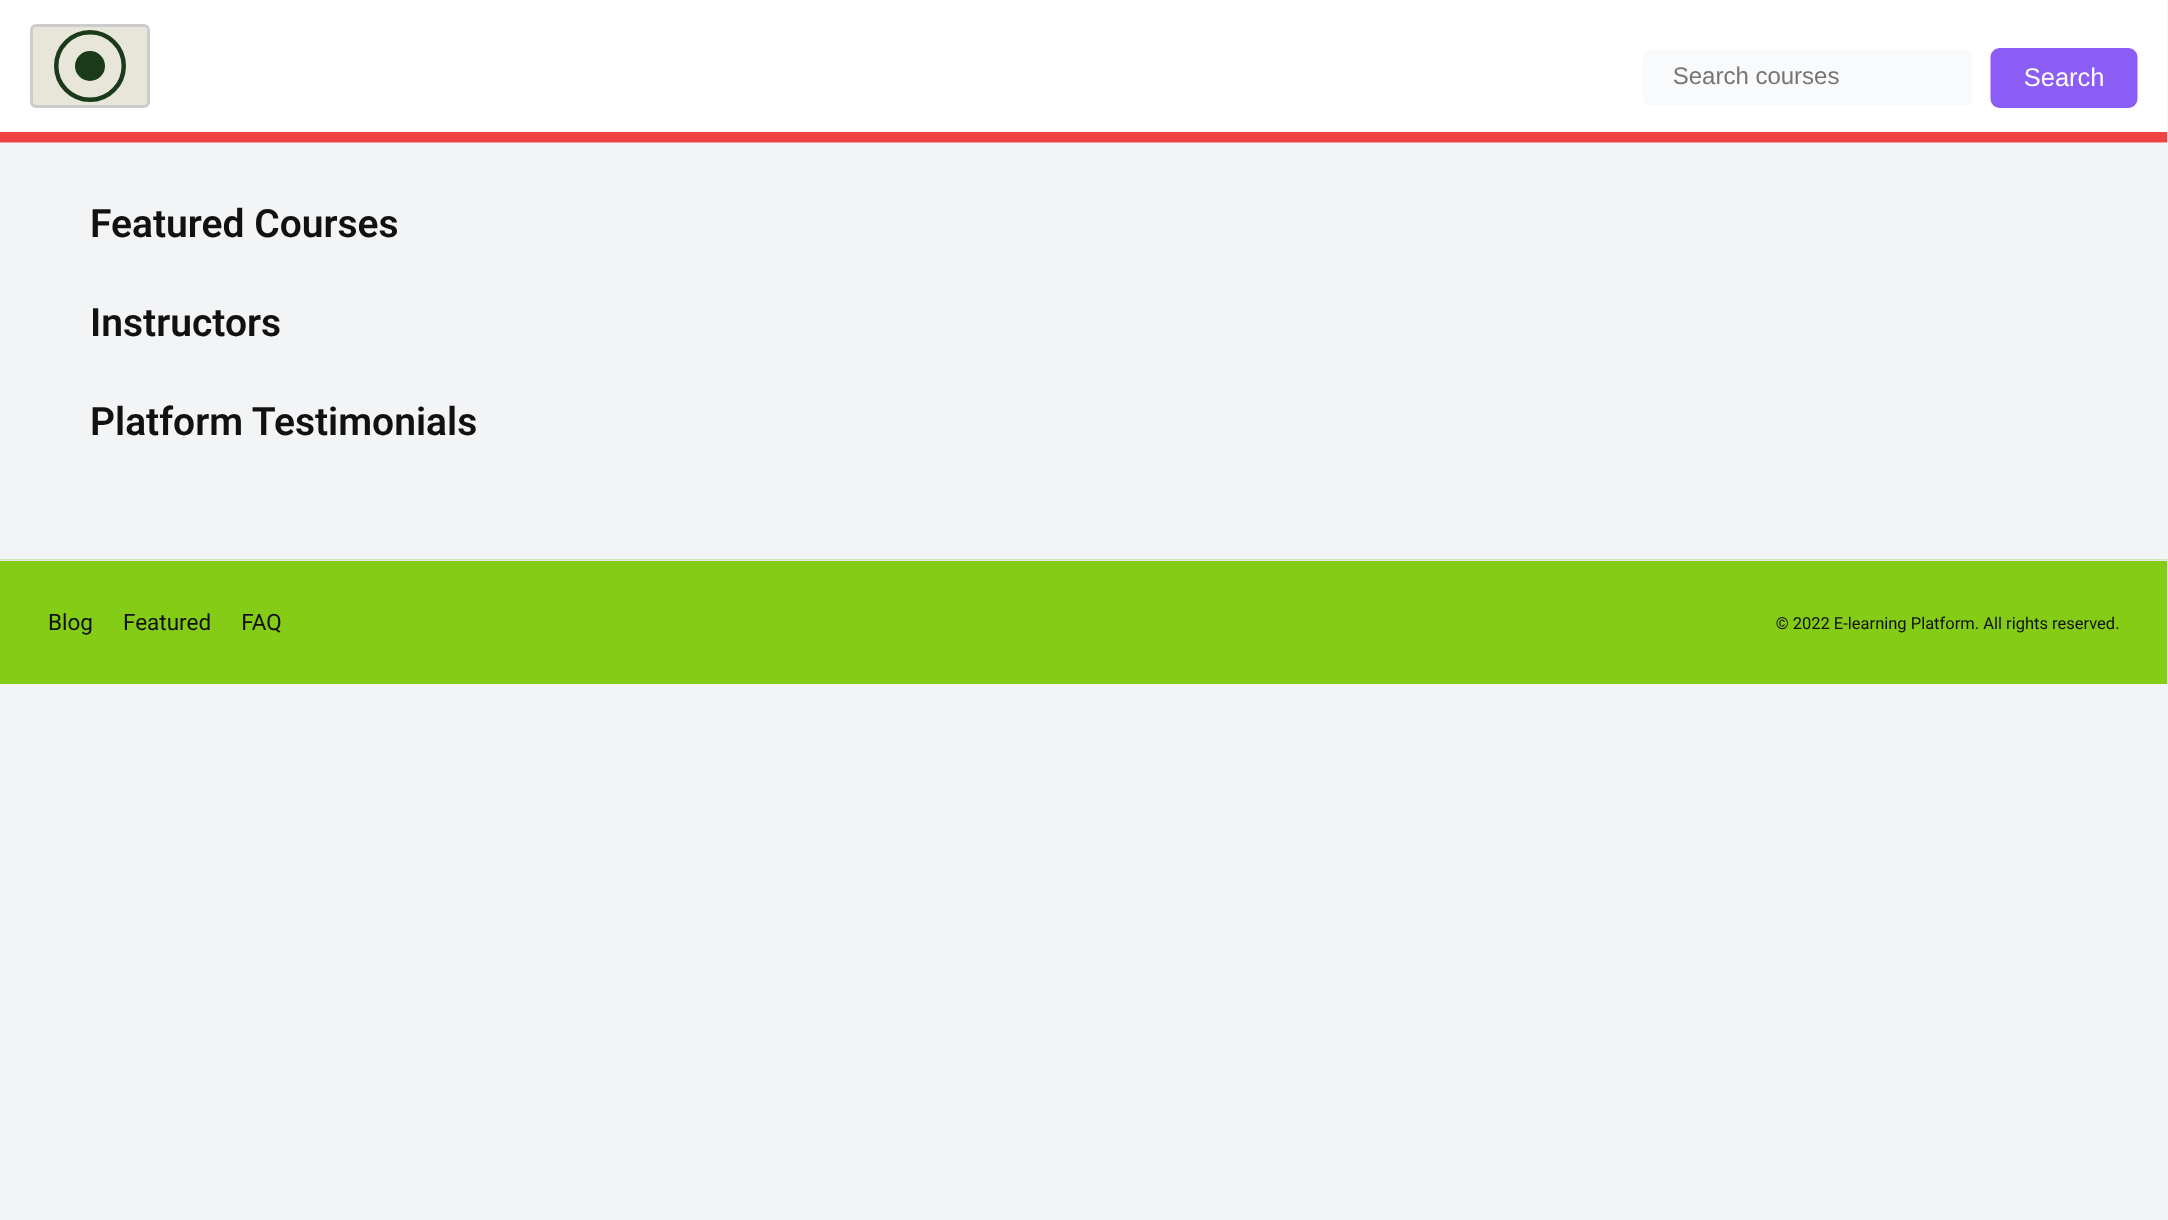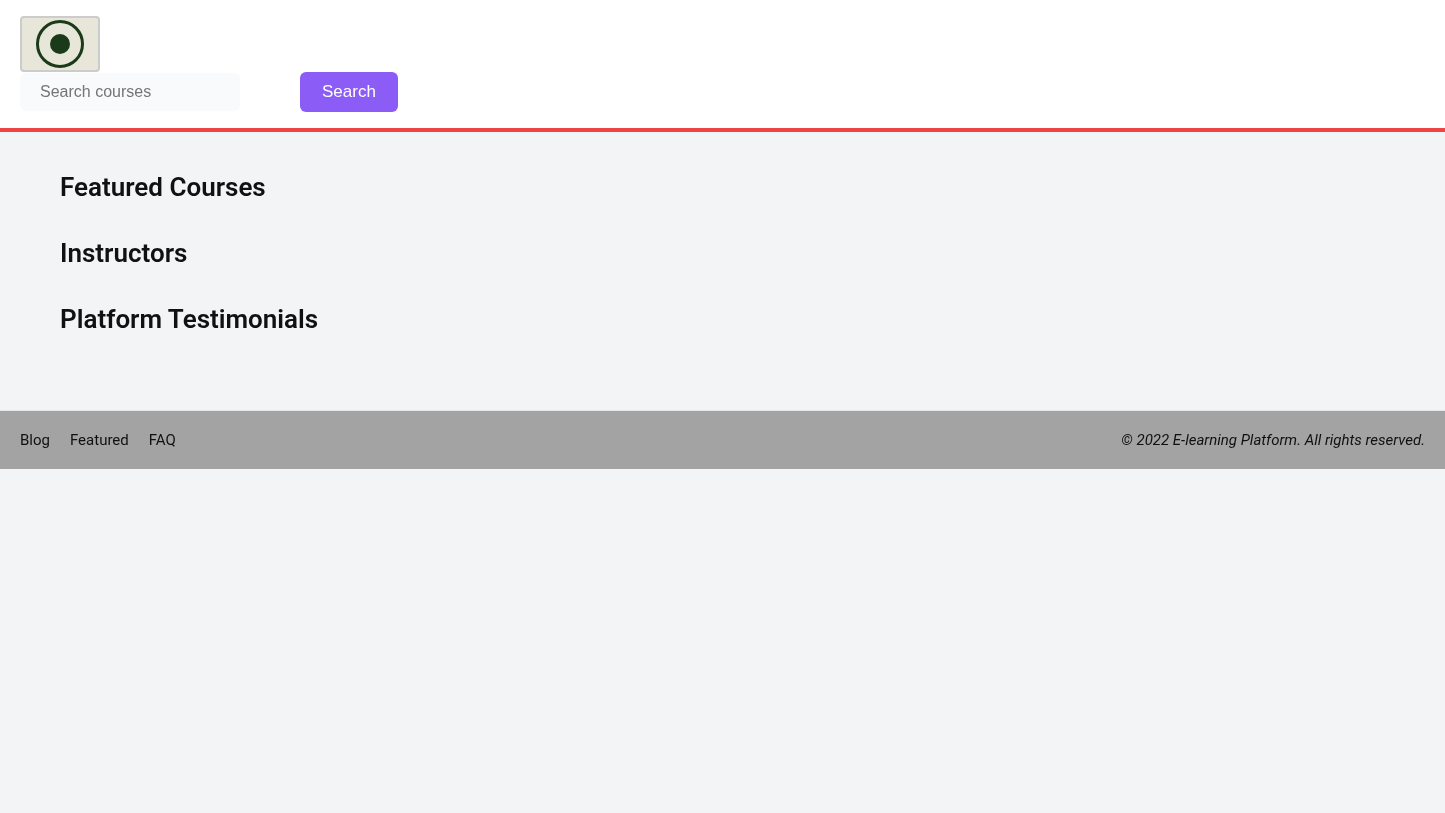--- a/index.html
+++ b/index.html
@@ -12,24 +12,23 @@
       font-family: -apple-system, BlinkMacSystemFont, 'Segoe UI', Roboto, sans-serif;
       background-color: #f3f4f6;
       color: #111;
     }
 
     
     header {
       background-color: #ffffff;
       padding: 16px 20px;
       display: flex;
-      align-items: flex-start;
+      align-items: flex-end;
       justify-content: space-between;
-      border-bottom: 4px solid #ef4444;
-      flex-direction: column;
+      border-bottom: 7px solid #ef4444;
     }
 
     .header-logo-area {
       display: flex;
       align-items: center;
     }
 
     .logo-img {
       width: 80px;
       height: 56px;
@@ -77,21 +76,20 @@
     }
 
     .search-button {
       padding: 10px 22px;
       background-color: #8b5cf6;
       color: #fff;
       border: none;
       border-radius: 6px;
       font-size: 17px;
       cursor: pointer;
-      margin-left: 48px;
     }
 
     
     main {
       padding: 40px 20px;
       margin-left: 40px;
     }
 
     .section {
       margin-bottom: 36px;
@@ -99,43 +97,42 @@
 
     .section-title {
       font-size: 26px;
       font-weight: 600;
       margin-bottom: 16px;
       color: #111;
     }
 
     
     footer {
-      background-color: #a3a3a3;
+      background-color: #84cc16;
       border-top: 1px solid #e5e7eb;
-      padding: 20px;
+      padding: 32px;
       display: flex;
       align-items: center;
       justify-content: space-between;
     }
 
     .footer-links {
       display: flex;
       gap: 20px;
     }
 
     .footer-link {
       text-decoration: none;
       color: #111;
       font-size: 15px;
     }
 
     .footer-copyright {
-      font-size: 15px;
+      font-size: 11px;
       color: #111;
-      font-style: italic;
     }
   </style>
 </head>
 <body>
 
 <header>
   <div class="header-logo-area">
     <div class="logo-img">
       <div class="logo-circle">
         <div class="logo-inner-circle"></div>

